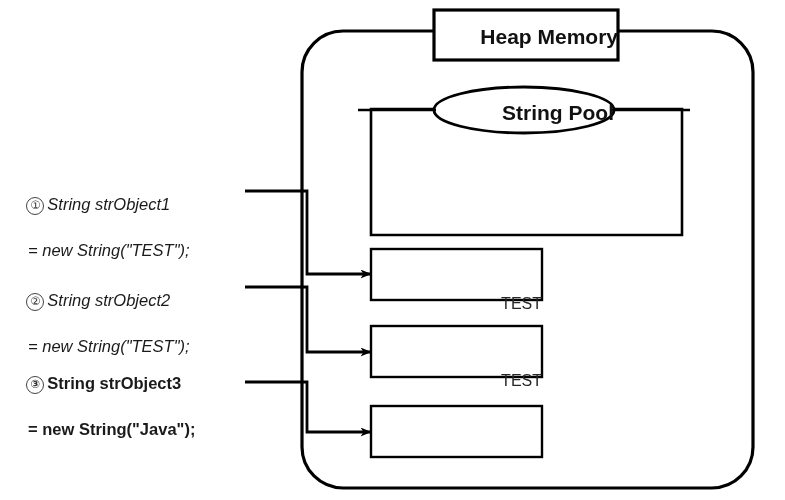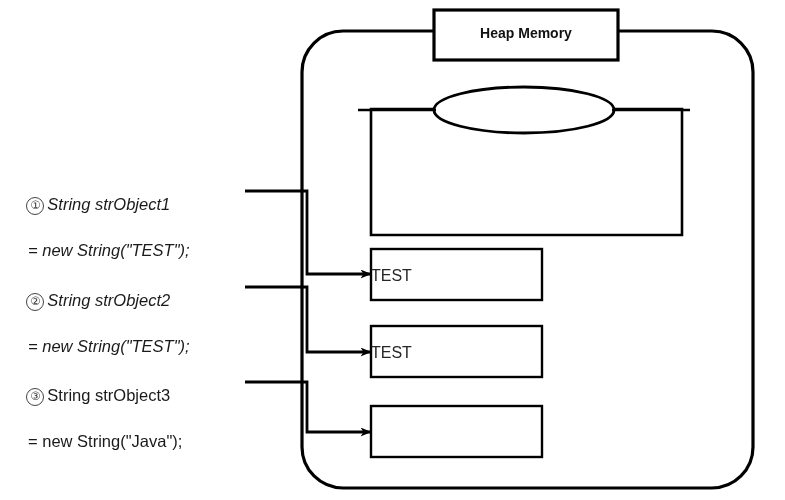--- a/index.html
+++ b/index.html
@@ -29,31 +29,32 @@
     line-height:15px;
     text-align:center;
     vertical-align:1px;
     margin-right:3px;
     color:#333;
   }
   .lbl .l2{display:block;padding-left:20px;}
 
   .boxtext{
     position:absolute;
-    text-align:left;
+    text-align:right;
     color:#262626;
     font-size:16px;
     line-height:1;
+    margin-top:28px;
   }
   .hdrtext{
     position:absolute;
-    text-align:center;
+    text-align:right;
     font-weight:bold;
     color:#111;
-    font-size:14px;
+    font-size:21px;
     line-height:1;
   }
 </style>
 </head>
 <body>
 
 <div id="stage">
 
   <svg id="diagram" viewBox="0 0 785 500">
     <defs>
@@ -106,36 +107,39 @@
 
     <g>
       <path d="M 245,382 L 307,382 L 307,432 L 371,432" fill="none" stroke="#000" stroke-width="2.8" stroke-linecap="butt" stroke-linejoin="miter" marker-end="url(#arrowhead)"></path>
     </g>
   </svg>
 
   <div class="hdrtext" style="left:434px;top:26px;width:184px;">
     <span>Heap Memory</span>
   </div>
 
+  <div class="hdrtext" style="left:434px;top:102px;width:180px;">
+    <span>String Pool</span>
+  </div>
 
   <div class="boxtext" style="left:371px;top:268px;width:171px;">
     <span>TEST</span>
   </div>
   <div class="boxtext" style="left:371px;top:345px;width:171px;">
     <span>TEST</span>
   </div>
 
   <div class="lbl" style="left:8px;top:170px;font-style:italic;">
     <span class="circ">①</span><span>String strObject1</span>
     <span class="l2">= new String("TEST");</span>
   </div>
 
   <div class="lbl" style="left:8px;top:266px;font-style:italic;">
     <span class="circ">②</span><span>String strObject2</span>
     <span class="l2">= new String("TEST");</span>
   </div>
 
-  <div class="lbl" style="left:8px;top:361px;">
+  <div class="lbl" style="left:8px;top:349px;font-weight:bold;">
     <span class="circ">③</span><span>String strObject3</span>
     <span class="l2">= new String("Java");</span>
   </div>
 
 </div>
 
 </body></html>

